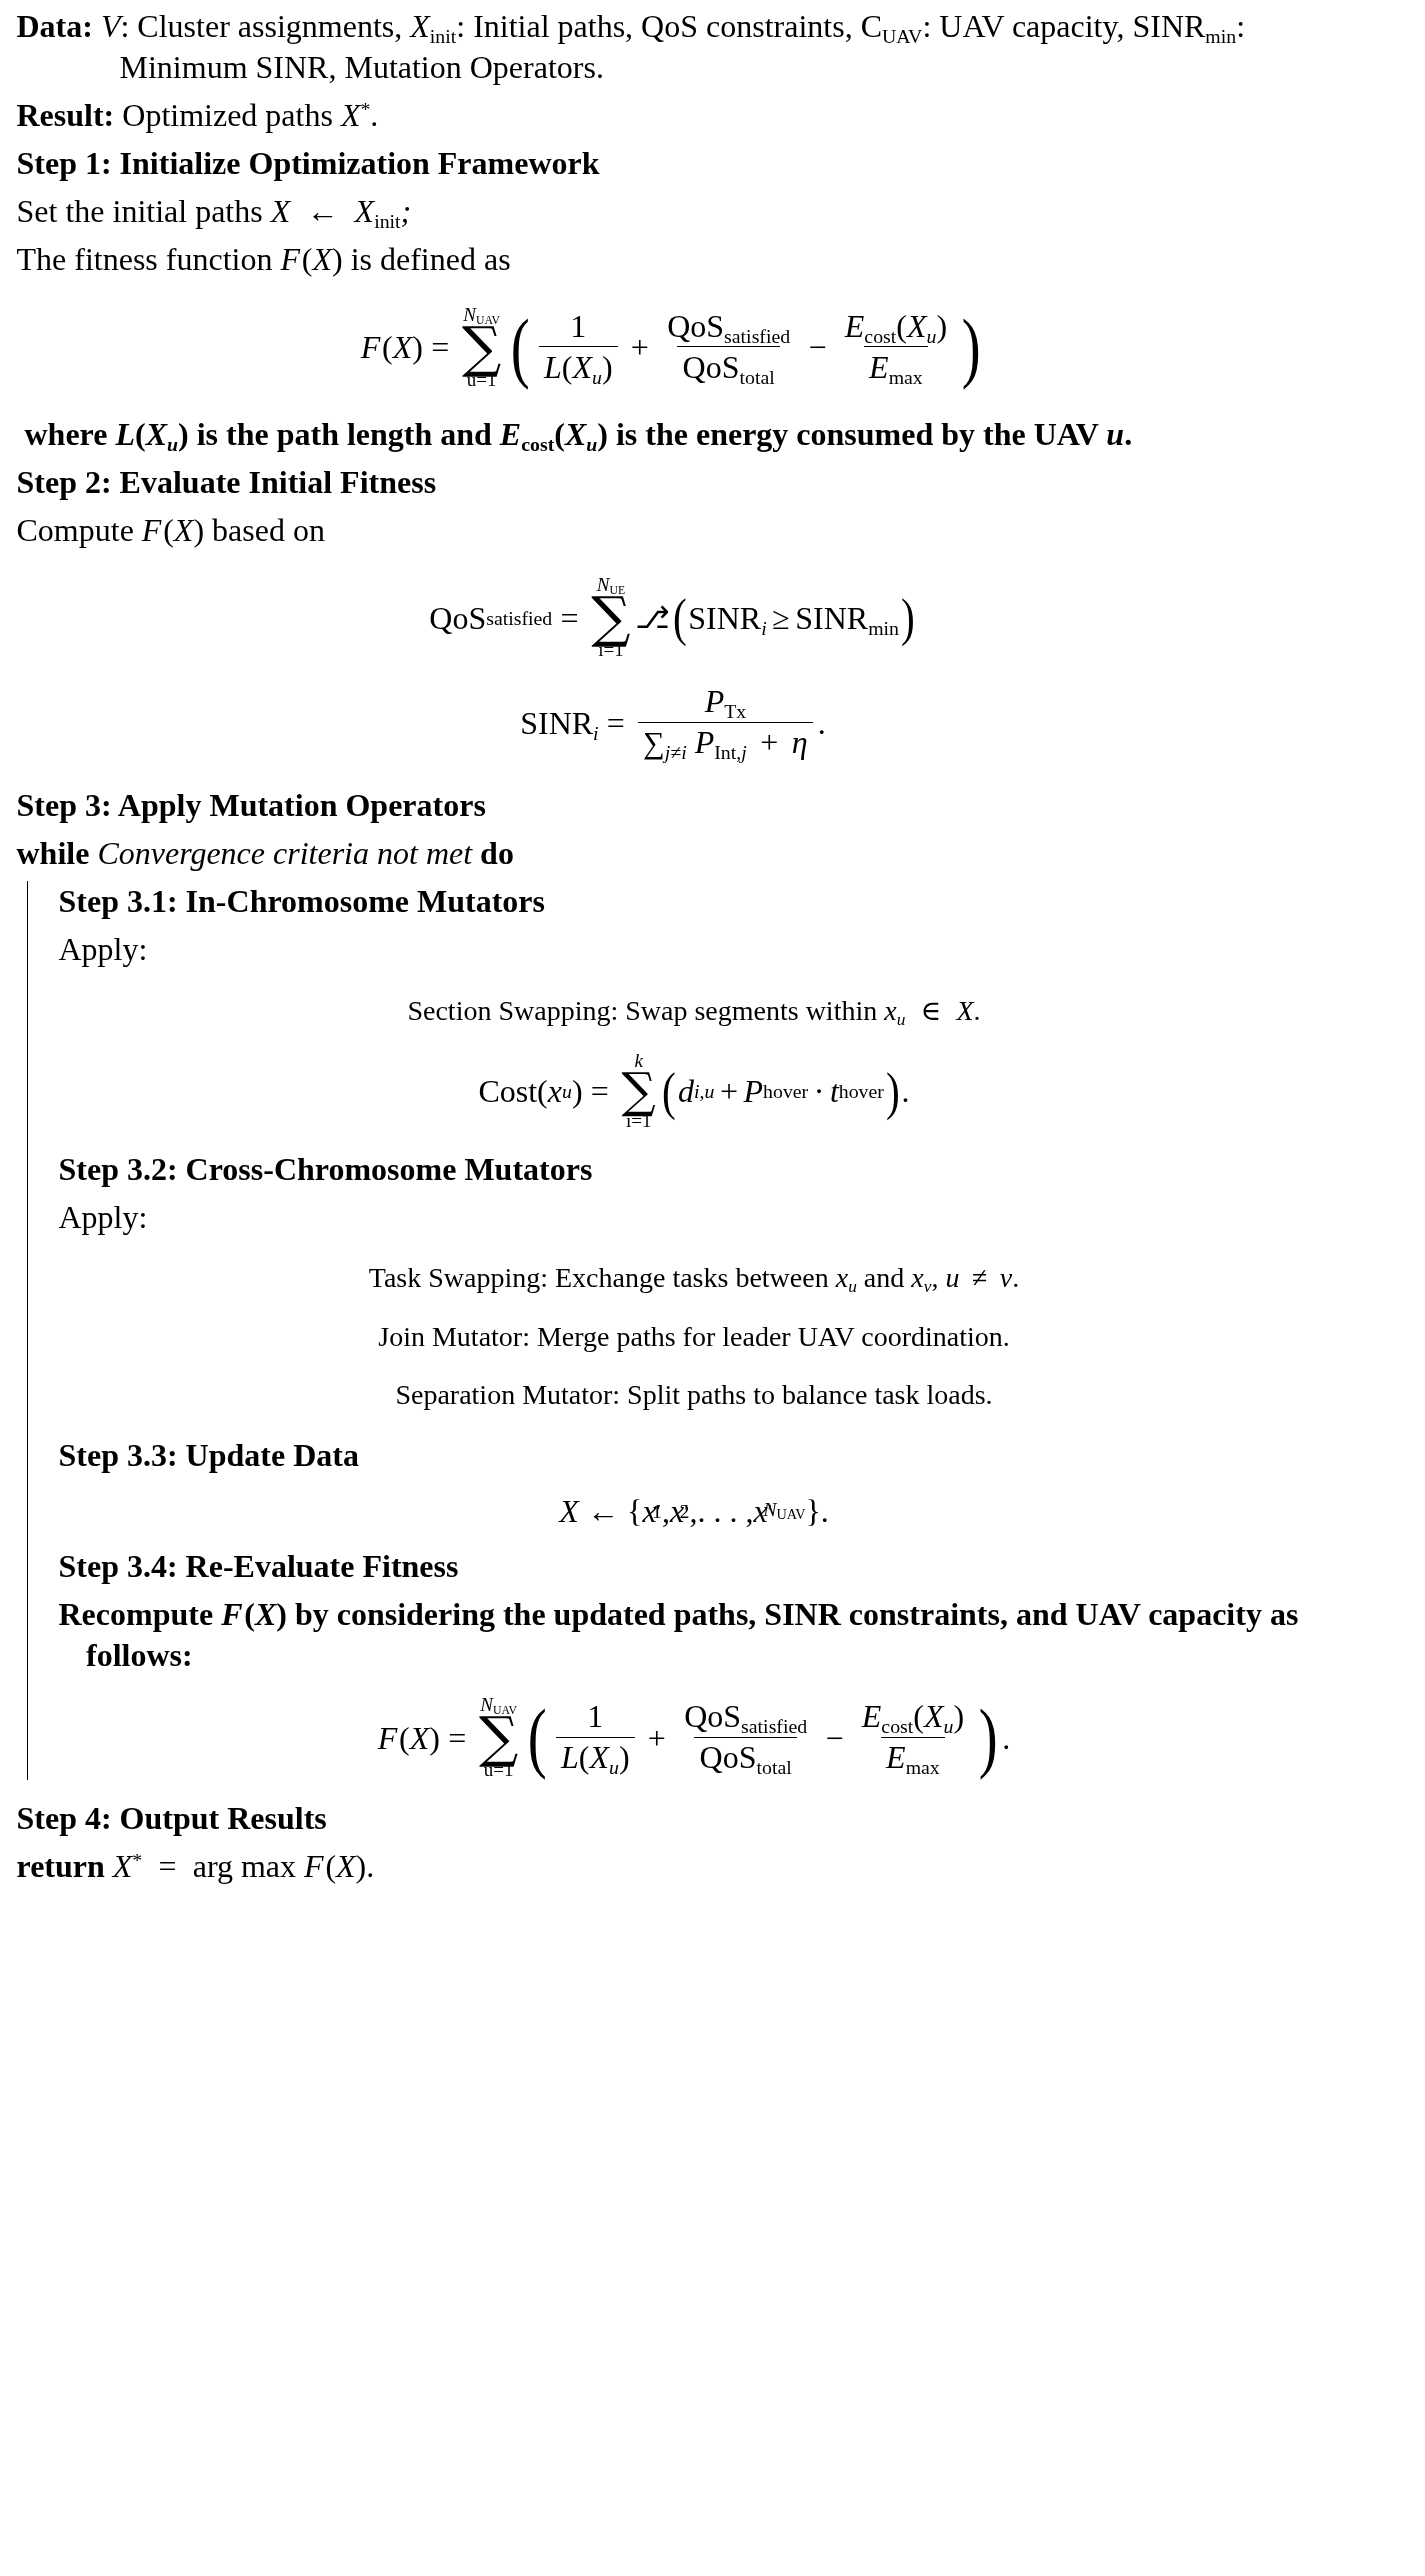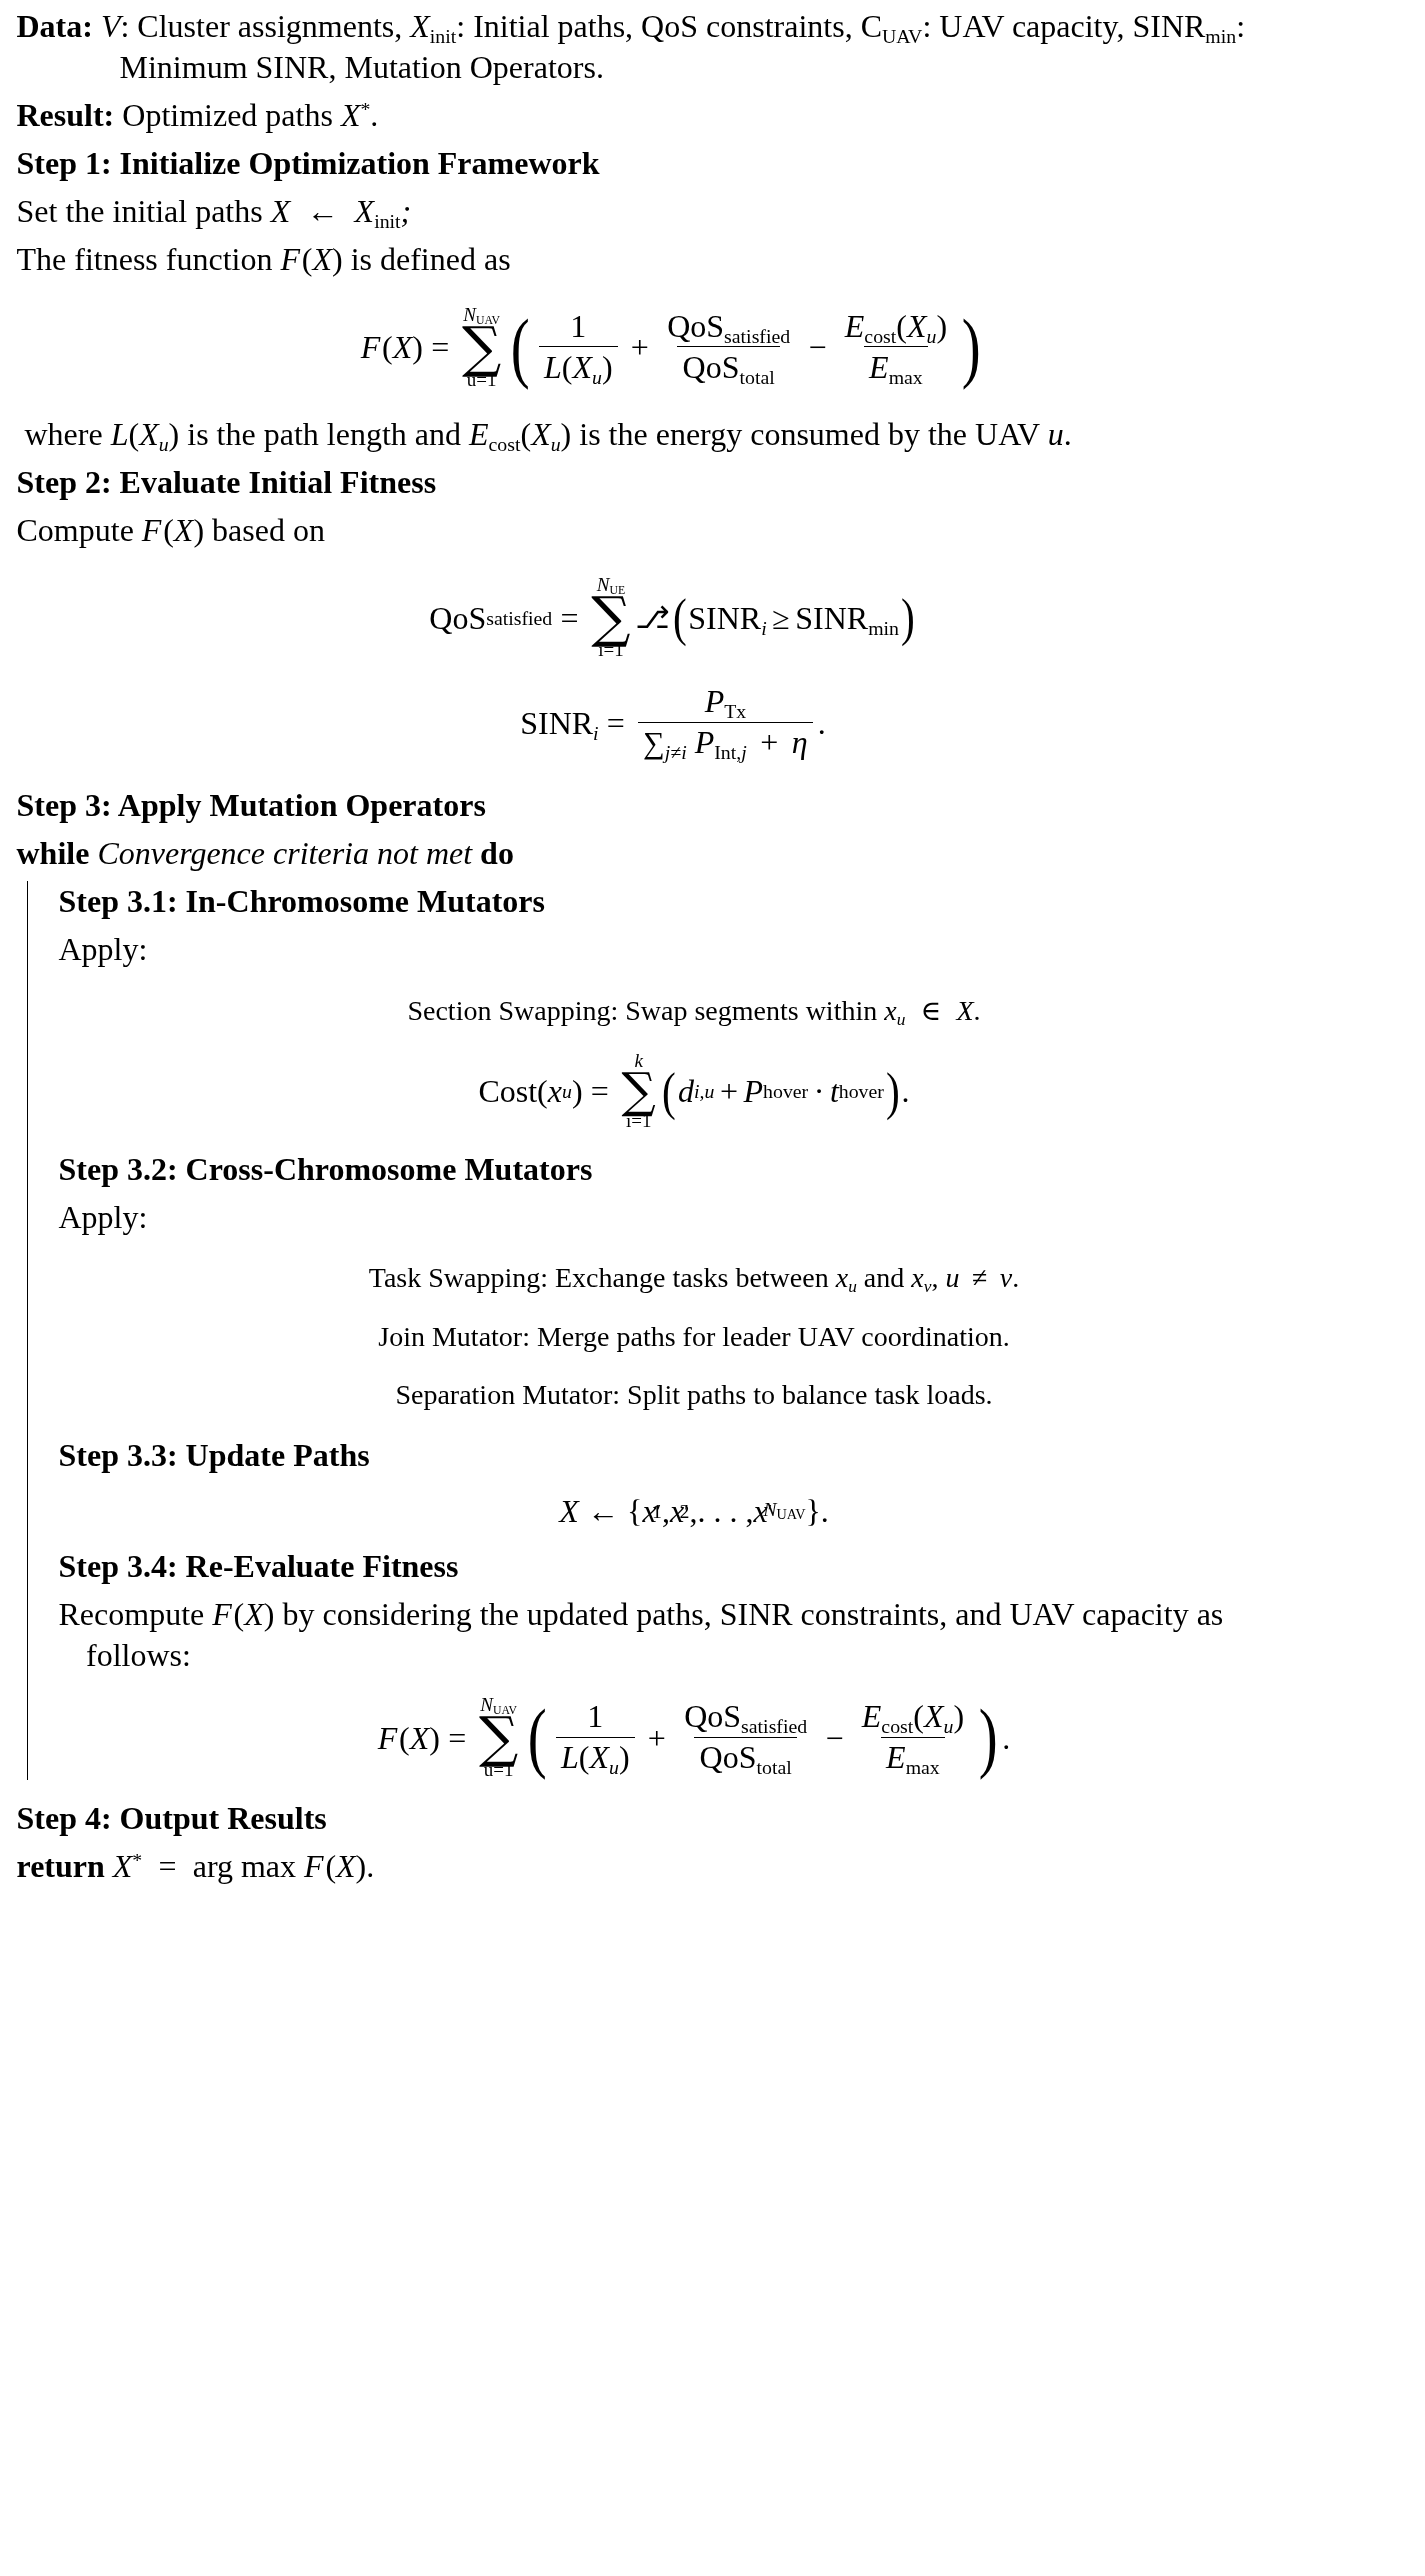--- a/index.html
+++ b/index.html
@@ -33,20 +33,21 @@
   .hdr { font-weight: bold; font-size: 32px; line-height: 1.30; margin: 0 0 6.4px 0; }
   .sub-hdr { font-weight: bold; font-size: 32px; line-height: 1.30; margin: 1.8px 0 6.4px 0; }
 
   .hang {
     padding-left: 103px;
     text-indent: -103px;
   }
   .hang2 {
     padding-left: 27.5px;
     text-indent: -27.5px;
+    font-weight: bold;
   }
 
   
   .loop-body {
     border-left: 1.8px solid #000;
     margin-left: 10px;
     padding-left: 31px;
   }
   .end-line {
     font-weight: bold;
@@ -333,21 +334,21 @@
       <span class="mi">x</span><sub class="subit">v</sub>,
       <span class="mi">u</span>
       <span class="op tightop">≠</span>
       <span class="mi">v</span>.
     </div>
 
     <div class="centered-text">Join Mutator: Merge paths for leader UAV coordination.</div>
 
     <div class="centered-text">Separation Mutator: Split paths to balance task loads.</div>
 
-    <div class="sub-hdr">Step 3.3: Update Paths</div>
+    <div class="sub-hdr">Step 3.3: Update Data</div>
 
     <div class="math tight">
       <span class="mrow">
         <span class="mi">X</span>
         <span class="op">←</span>
         <span class="mup">{</span><span class="mi">x</span><sup>′</sup><sub style="margin-left:-0.45em;">1</sub>,
         <span class="mi">x</span><sup>′</sup><sub style="margin-left:-0.45em;">2</sub>,
         <span>. . . ,</span>
         <span class="mi">x</span><sup>′</sup><sub style="margin-left:-0.45em;"><span class="mi">N</span><span style="font-size:0.72em;vertical-align:-0.2em;">UAV</span></sub><span class="mup">}</span><span>.</span>
       </span>

